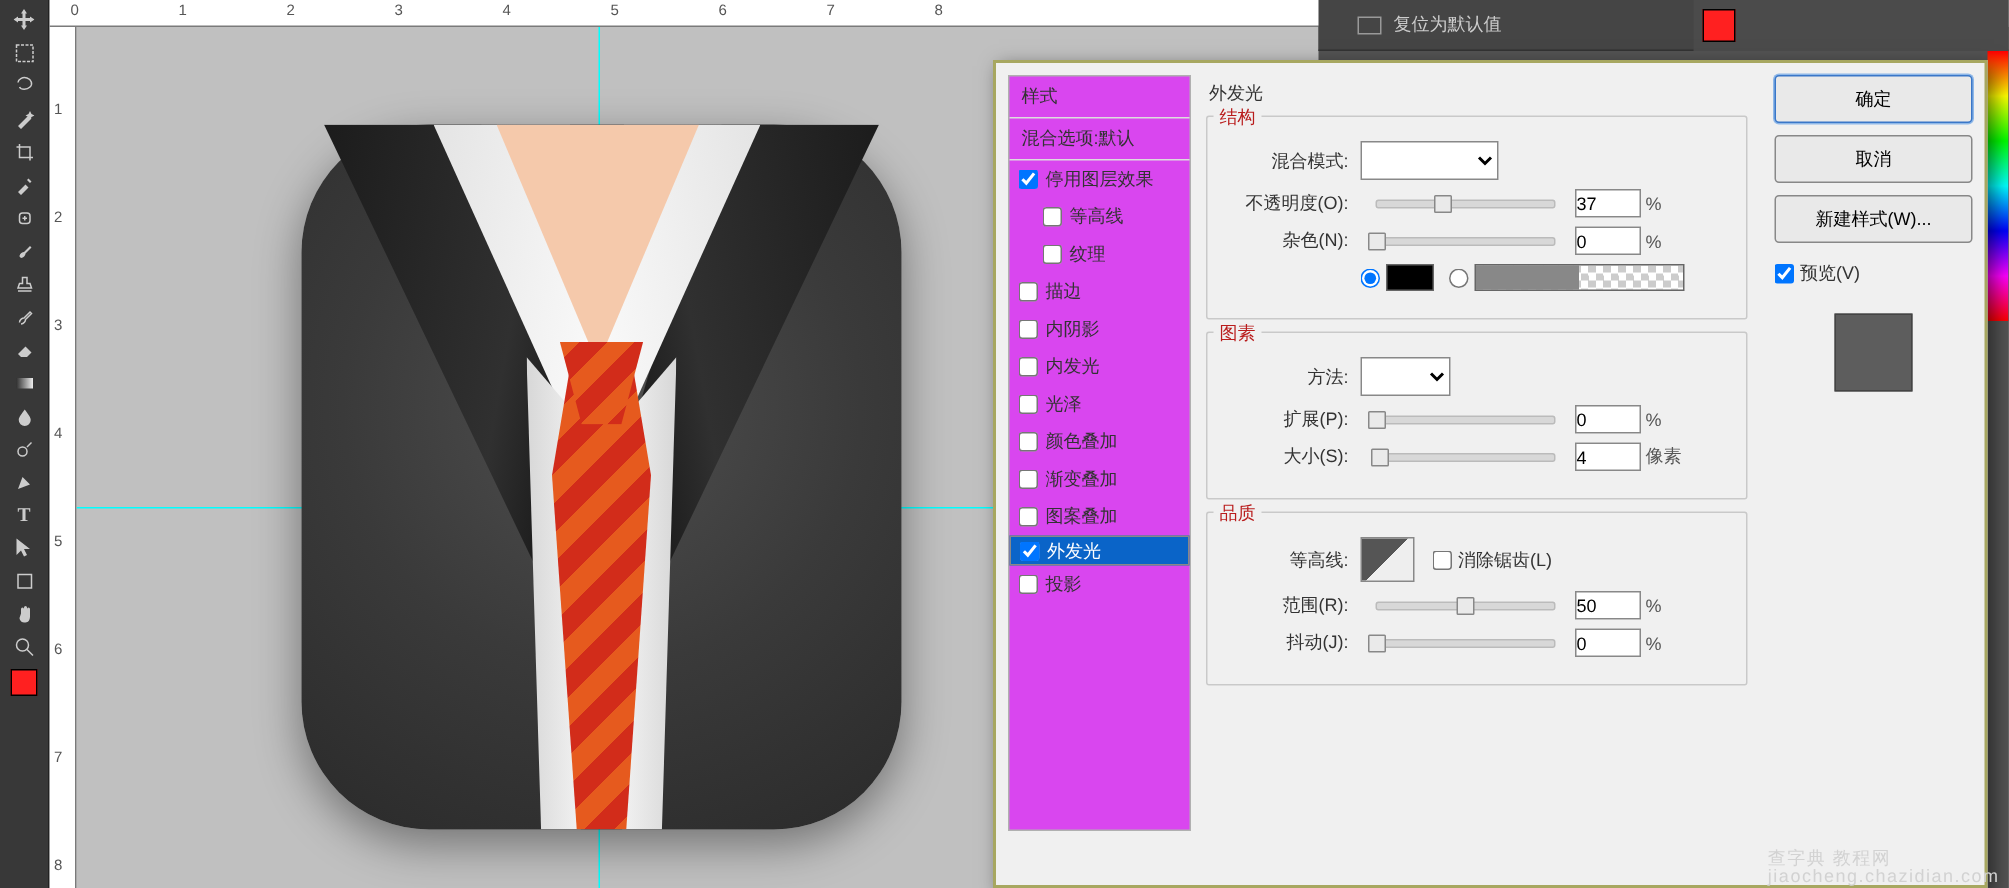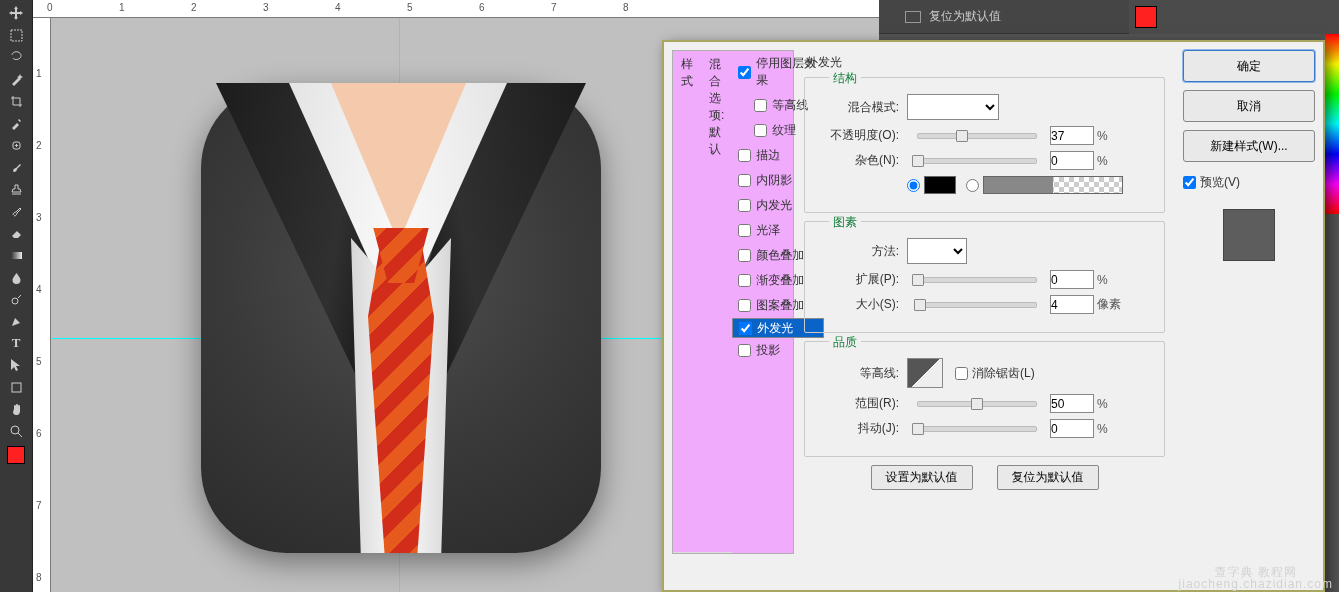--- a/index.html
+++ b/index.html
@@ -27,48 +27,48 @@
 .knot{position:absolute;left:167px;top:145px;width:66px;height:55px;background:repeating-linear-gradient(135deg,#e65a1e 0 13px,#d22c1a 13px 26px);clip-path:polygon(8% 0,92% 0,70% 100%,30% 100%)}
 .right-panels{position:absolute;right:0;top:0;width:460px;height:34px;background:#454545;border-bottom:1px solid #333;display:flex;align-items:center;padding-left:26px;color:#ccc}
 .right-panels .ic{width:16px;height:12px;border:1px solid #999;margin-right:8px}
 .color-panel{position:absolute;right:0;top:0;width:210px;height:34px;background:#4b4b4b;display:flex;align-items:center}
 .csw{width:22px;height:22px;background:#ff2020;border:1px solid #000;margin-left:6px}
 .hue{position:absolute;right:0;top:34px;width:14px;height:180px;background:linear-gradient(#f00,#ff0,#0f0,#0ff,#00f,#f0f,#f00)}
 .dialog{position:absolute;left:662px;top:40px;width:663px;height:552px;background:#f0f0f0;border:2px solid #a7a760;box-shadow:4px 4px 12px rgba(0,0,0,.5)}
 .dtitle{height:28px;background:#e9e9e9;display:flex;align-items:center;justify-content:center;position:relative;color:#333;border-bottom:1px solid #ccc}
 .dclose{position:absolute;right:3px;top:3px;width:34px;height:20px;background:#c94f4b;color:#fff;display:flex;align-items:center;justify-content:center;font-size:13px}
 .dbody{display:flex;height:calc(100% - 28px);padding:8px}
-.styles{width:122px;border:1px solid #b0b0b0;background:#f0abfc;display:flex;flex-direction:row}
+.styles{width:122px;border:1px solid #b0b0b0;background:#d946ef;display:flex;flex-direction:column}
 .styles .hd{padding:5px 8px;border-bottom:1px solid #ddd;color:#333}
 .styles .row{display:flex;align-items:center;padding:4px 6px;color:#333;cursor:pointer}
 .styles .row.sub{padding-left:22px}
 .styles .row.sel{background:#0a64c8;color:#fff}
 .styles input[type=checkbox]{margin-right:5px}
 .mid{flex:1;padding:4px 10px;position:relative}
 .grp{border:1px solid #c9c9c9;border-radius:2px;margin-bottom:8px;padding:10px 12px 12px;position:relative}
-.grp .lg{position:absolute;top:-8px;left:24px;background:#f0f0f0;padding:0 4px;color:#15803d}
+.grp .lg{position:absolute;top:-8px;left:4px;background:#f0f0f0;padding:0 4px;color:#b91c1c}
 .frow{display:flex;align-items:center;margin:6px 0;color:#333}
 .frow .lab{width:82px;text-align:right;margin-right:8px}
 .sel{height:20px;border:1px solid #888;background:#fff;padding:12px 4px;min-width:92px}
 .slider{width:120px;height:6px;background:#d8d8d8;position:relative;margin:0 10px;border-radius:2px;border:1px solid #bbb}
 .thumb{position:absolute;top:-4px;width:12px;height:12px;background:#eaeaea;border:1px solid #888;border-radius:1px;transform:translateX(-6px)}
 .num{width:44px;height:19px;border:1px solid #888;background:#fff;text-align:left;margin:0 3px}
 .unit{color:#555}
 .rad{width:13px;height:13px;margin-right:4px}
 .cs{width:32px;height:18px;border:1px solid #666;margin-right:10px;display:inline-block}
 .grad{width:140px;height:18px;border:1px solid #666;background:linear-gradient(90deg,#888,#888 50%,transparent 50%),repeating-conic-gradient(#ccc 0 25%,#fff 0 50%);background-size:100% 100%,10px 10px;display:inline-block}
 .contour{width:36px;height:30px;border:1px solid #888;background:linear-gradient(135deg,#555 50%,#eee 50%);margin-right:12px}
 .btnrow{display:flex;justify-content:center;gap:24px;margin-top:6px}
 .btn2{padding:3px 14px;border:1px solid #888;background:#e9e9e9;border-radius:2px;cursor:pointer}
 .side{width:140px;padding-left:8px;display:flex;flex-direction:column;align-items:stretch;gap:8px}
 .sbtn{height:32px;border:1px solid #888;border-radius:3px;background:#e9e9e9;display:flex;align-items:center;justify-content:center;cursor:pointer}
 .sbtn.def{border:1px solid #3a77c8;box-shadow:0 0 0 1px #8fb8e8}
 .prevrow{display:flex;align-items:center;margin-top:4px;color:#333}
 .prevbox{width:52px;height:52px;margin:10px auto;background:#5d5d5d;border:1px solid #444}
-.watermark{position:absolute;right:6px;bottom:2px;color:#d2d2d2;font-size:10px;text-align:center;line-height:12px;letter-spacing:1px}
+.watermark{position:absolute;right:6px;bottom:2px;color:#d2d2d2;font-size:10px;text-align:left;line-height:12px;letter-spacing:1px}
 </style>
 </head>
 <body>
 
 <div class="app">
 
   <div class="toolbar">
     <div class="t">
         <svg width="14" height="14">
           <path d="M7 0l2 3h-1v3h3v-1l3 2-3 2v-1h-3v3h1l-2 3-2-3h1v-3h-3v1l-3-2 3-2v1h3v-3h-1z" fill="#ccc"></path>
@@ -357,24 +357,20 @@
           <div class="frow">
             <span class="lab">抖动(J):</span>
             <div class="slider">
                 <div class="thumb" style="left:0%"></div>
               </div>
             <input class="num" value="0" style="">
             <span class="unit">%</span>
           </div>
         </div>
 
-        <div class="btnrow">
-          <button class="btn2">设置为默认值</button>
-          <button class="btn2">复位为默认值</button>
-        </div>
       </div>
 
       <div class="side">
         <button class="sbtn def">确定</button>
         <button class="sbtn">取消</button>
         <button class="sbtn">新建样式(W)...</button>
         <div class="prevrow">
             <input type="checkbox" checked="" style="">
             <span style="margin-left:4px">预览(V)</span>
           </div>

